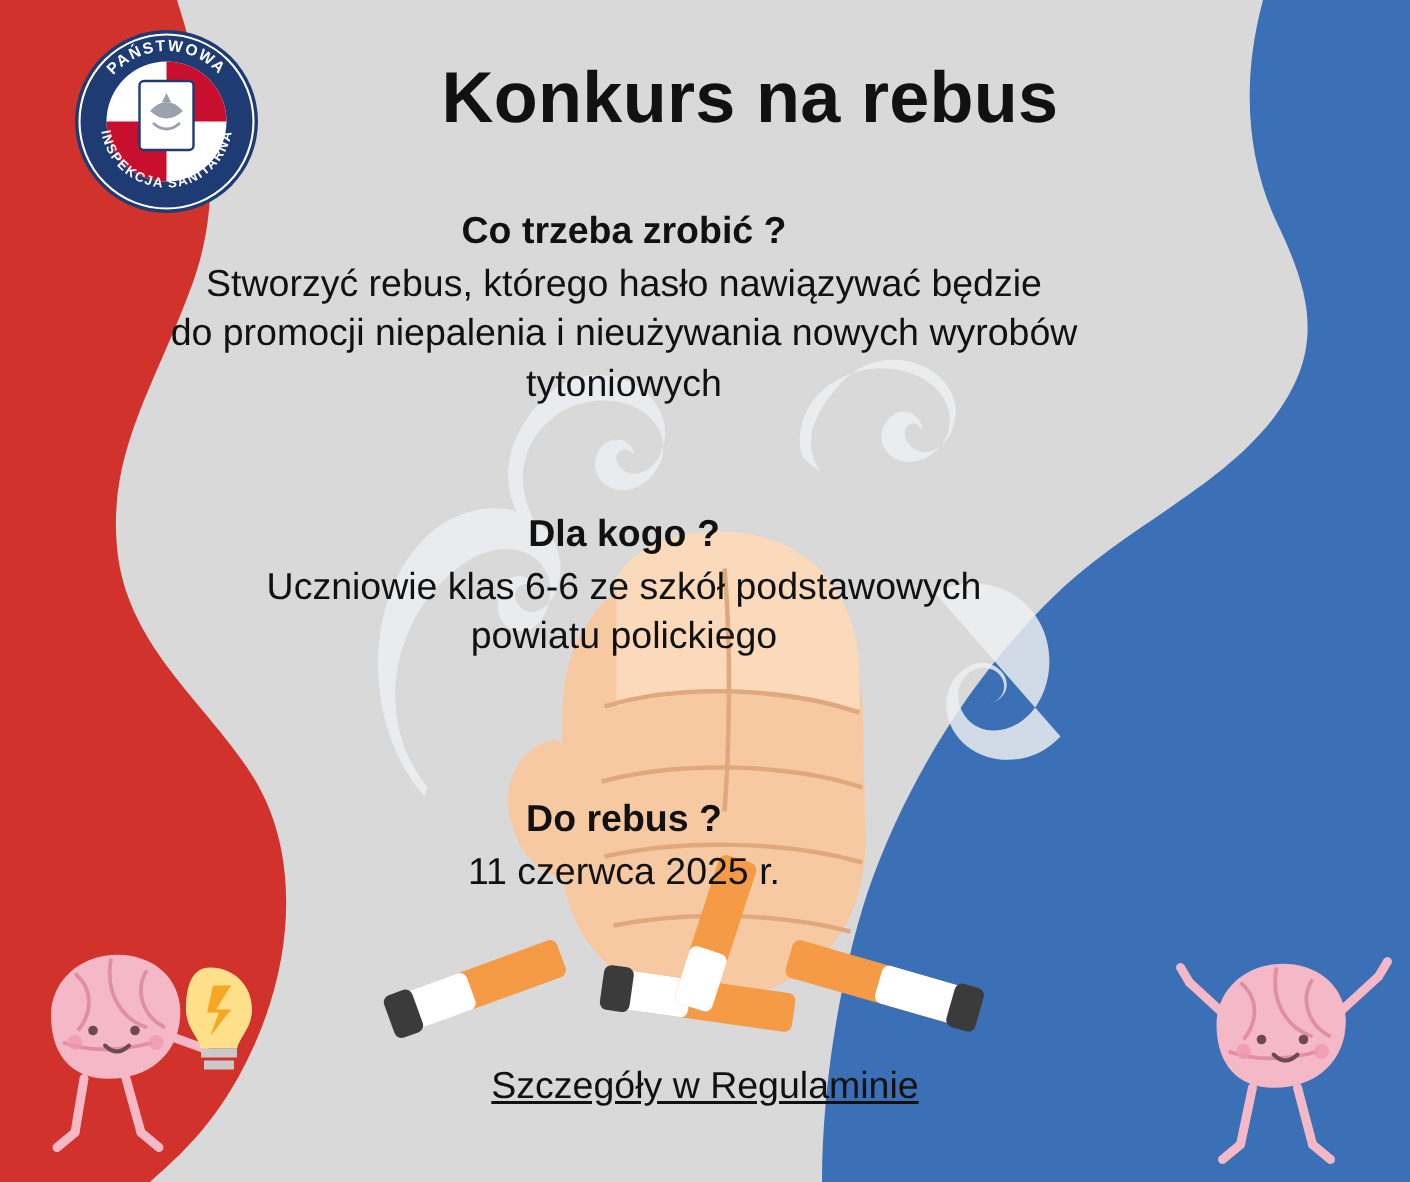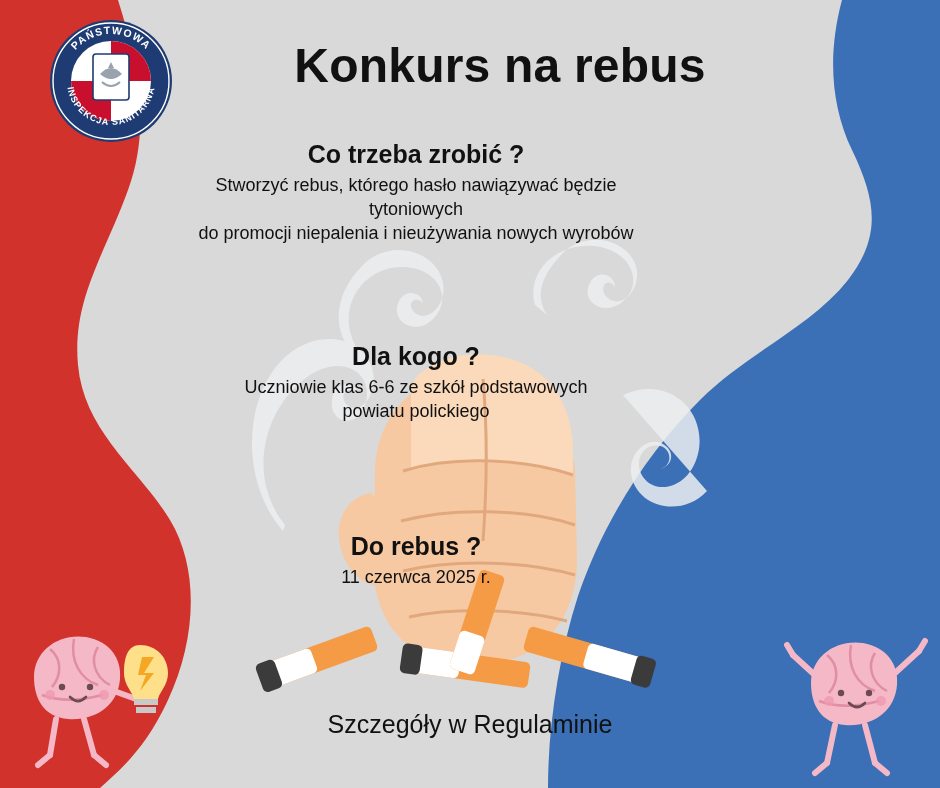--- a/index.html
+++ b/index.html
@@ -49,34 +49,35 @@
 
   .block { position: absolute; left: 0; width: 832px; }
 
   .q {
     font-size: 25px;
     font-weight: bold;
     margin: 0 0 2px 0;
     line-height: 1.3;
   }
   .a {
-    font-size: 18px;
+    font-size: 25px;
     font-weight: normal;
     line-height: 1.34;
     margin: 0;
   }
 
   .block-1 { top: 138px; }
   .block-2 { top: 340px; }
   .block-3 { top: 530px; }
 
   .details {
     position: absolute;
     top: 710px; left: 0; width: 940px;
     font-size: 25px;
+    text-decoration: underline;
     cursor: pointer;
   }
 
   
   .art { position: absolute; pointer-events: none; }
   .hand-art { left: 225px; top: 225px; width: 490px; height: 500px; }
   .brain-left { left: 10px; top: 615px; width: 175px; height: 175px; }
   .brain-right { left: 775px; top: 615px; width: 165px; height: 175px; }
 </style>
 </head>
@@ -236,22 +237,22 @@
     </svg>
   </div>
 
   <div class="content">
 
     <div class="title">Konkurs na rebus</div>
 
     <div class="block block-1">
       <p class="q">Co trzeba zrobić ?</p>
       <p class="a">Stworzyć rebus, którego hasło nawiązywać będzie</p>
+      <p class="a">do promocji niepalenia i nieużywania nowych wyrobów</p>
       <p class="a">tytoniowych</p>
-      <p class="a">do promocji niepalenia i nieużywania nowych wyrobów</p>
     </div>
 
     <div class="block block-2">
       <p class="q">Dla kogo ?</p>
       <p class="a">Uczniowie klas 6-6 ze szkół podstawowych</p>
       <p class="a">powiatu polickiego</p>
     </div>
 
     <div class="block block-3">
       <p class="q">Do rebus ?</p>

